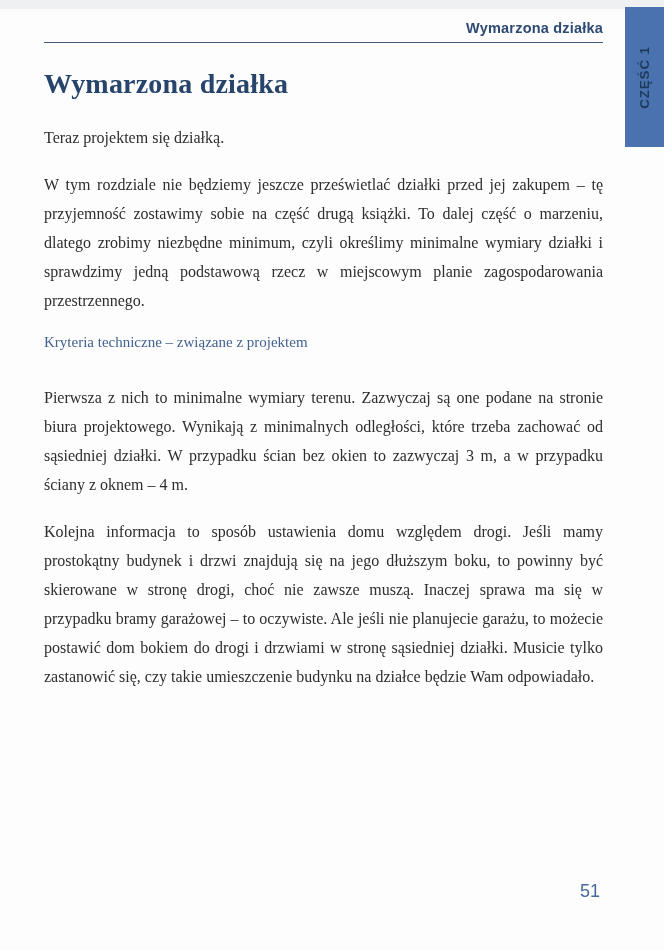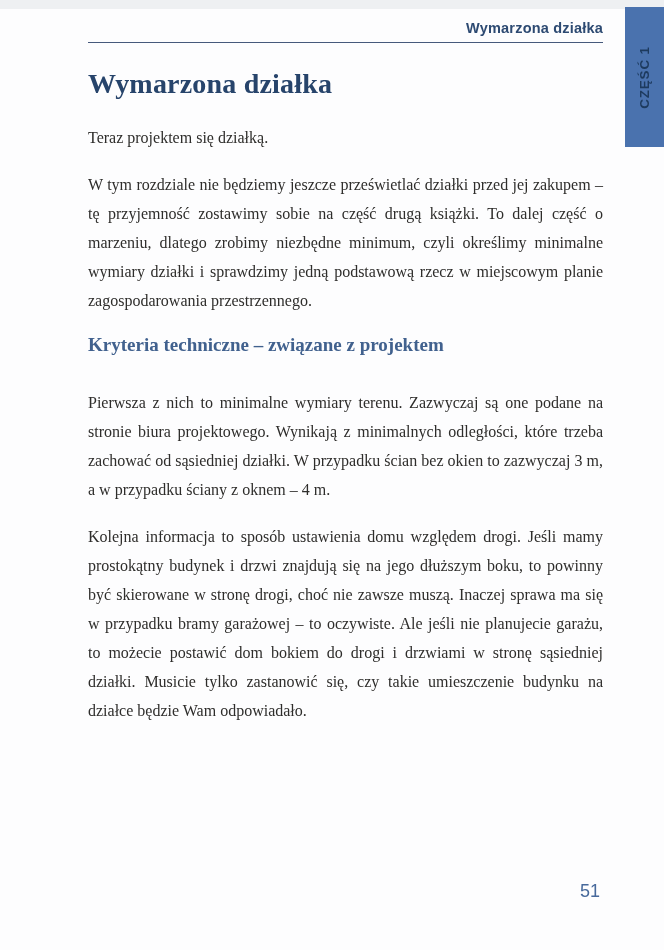--- a/index.html
+++ b/index.html
@@ -32,21 +32,21 @@
   .part-tab-label {
     transform: rotate(-90deg);
     white-space: nowrap;
     font-family: "Liberation Sans", sans-serif;
     font-weight: 700;
     font-size: 13.5px;
     letter-spacing: 0.8px;
     color: var(--tab-text, #1d3a5e);
   }
   .content {
-    padding: 20px 61px 0 88px;
+    padding: 20px 61px 0 44px;
   }
   .running-header {
     text-align: right;
     font-family: "Liberation Sans", sans-serif;
     font-weight: 700;
     font-size: 14.5px;
     letter-spacing: 0.2px;
     color: var(--header-navy, #2d4a72);
   }
   .header-rule {
@@ -64,23 +64,23 @@
   }
   .content p {
     font-size: 16px;
     line-height: 29px;
     color: var(--body-text, #2e2d2b);
     text-align: justify;
     hyphens: auto;
     margin: 0 0 18px 0;
   }
   .section-heading {
-    font-size: 19px;
+    font-size: 15px;
     line-height: 1.25;
-    font-weight: 700;
+    font-weight: 400;
     color: var(--heading-blue, #41618e);
     margin: 12px 0 32px 0;
   }
   .page-number {
     position: absolute;
     top: 881px;
     right: 64px;
     font-family: "Liberation Sans", sans-serif;
     font-size: 18px;
     color: var(--pagenum-blue, #47699b);

